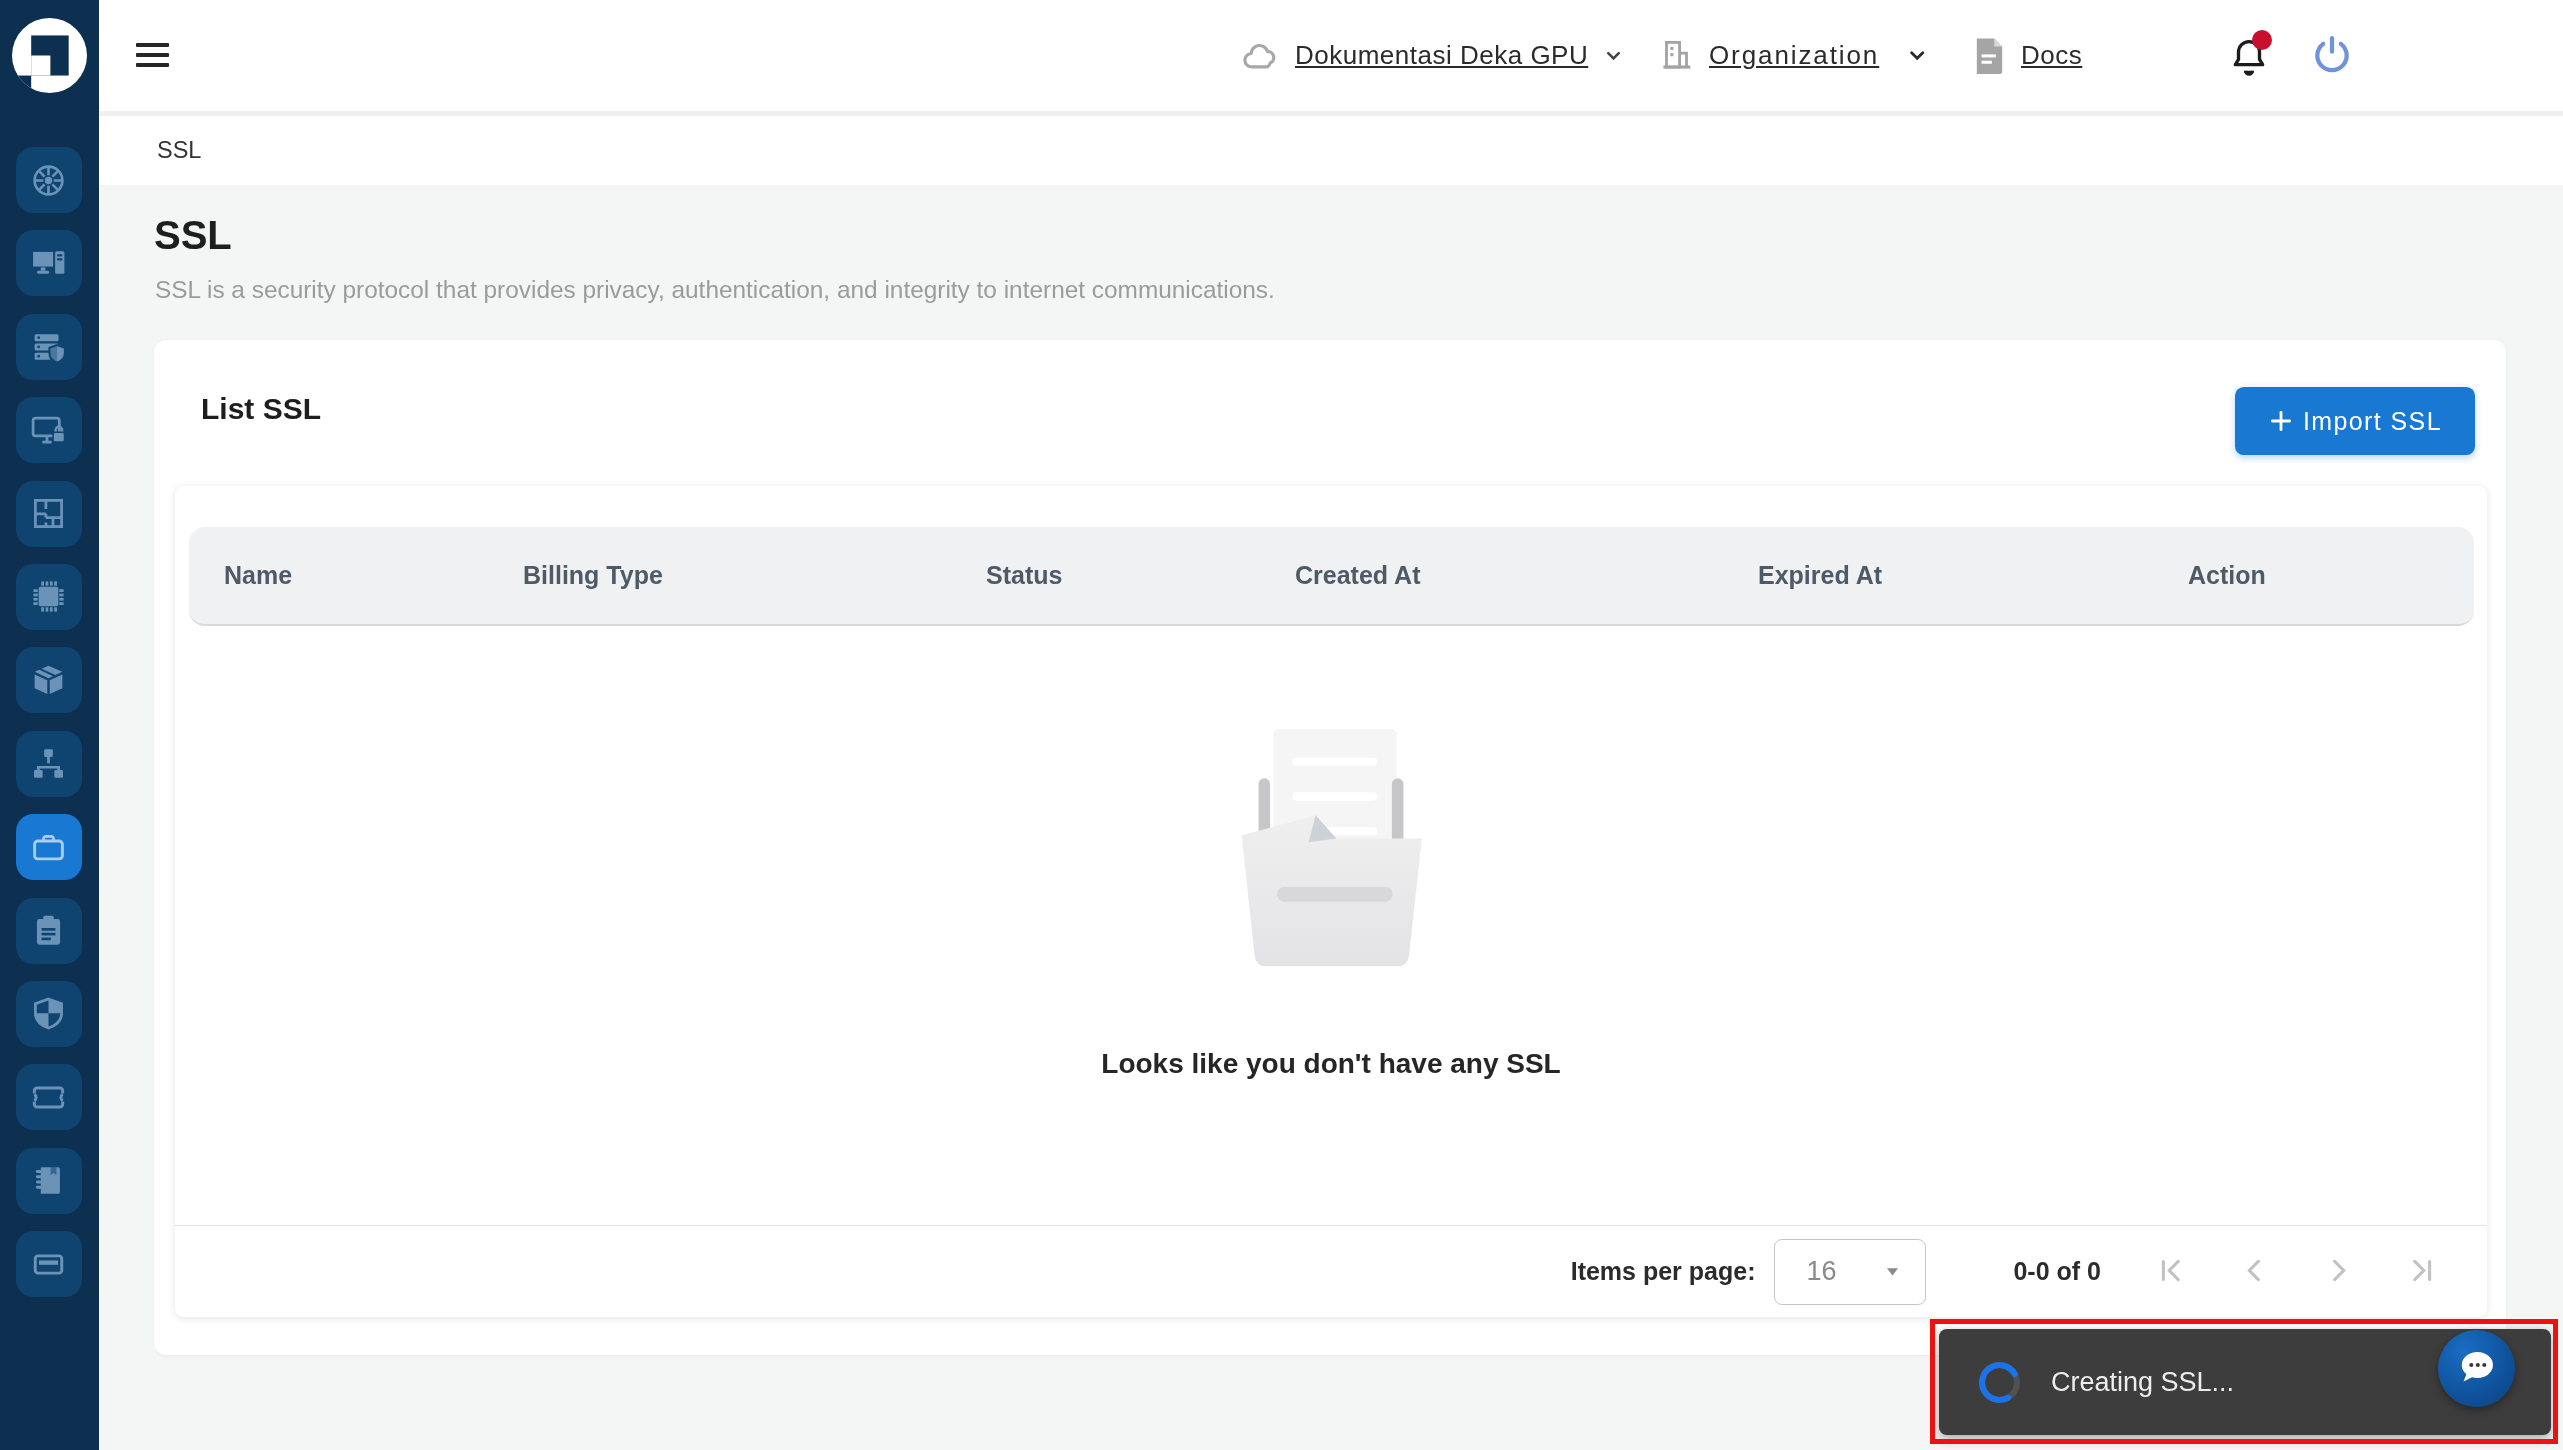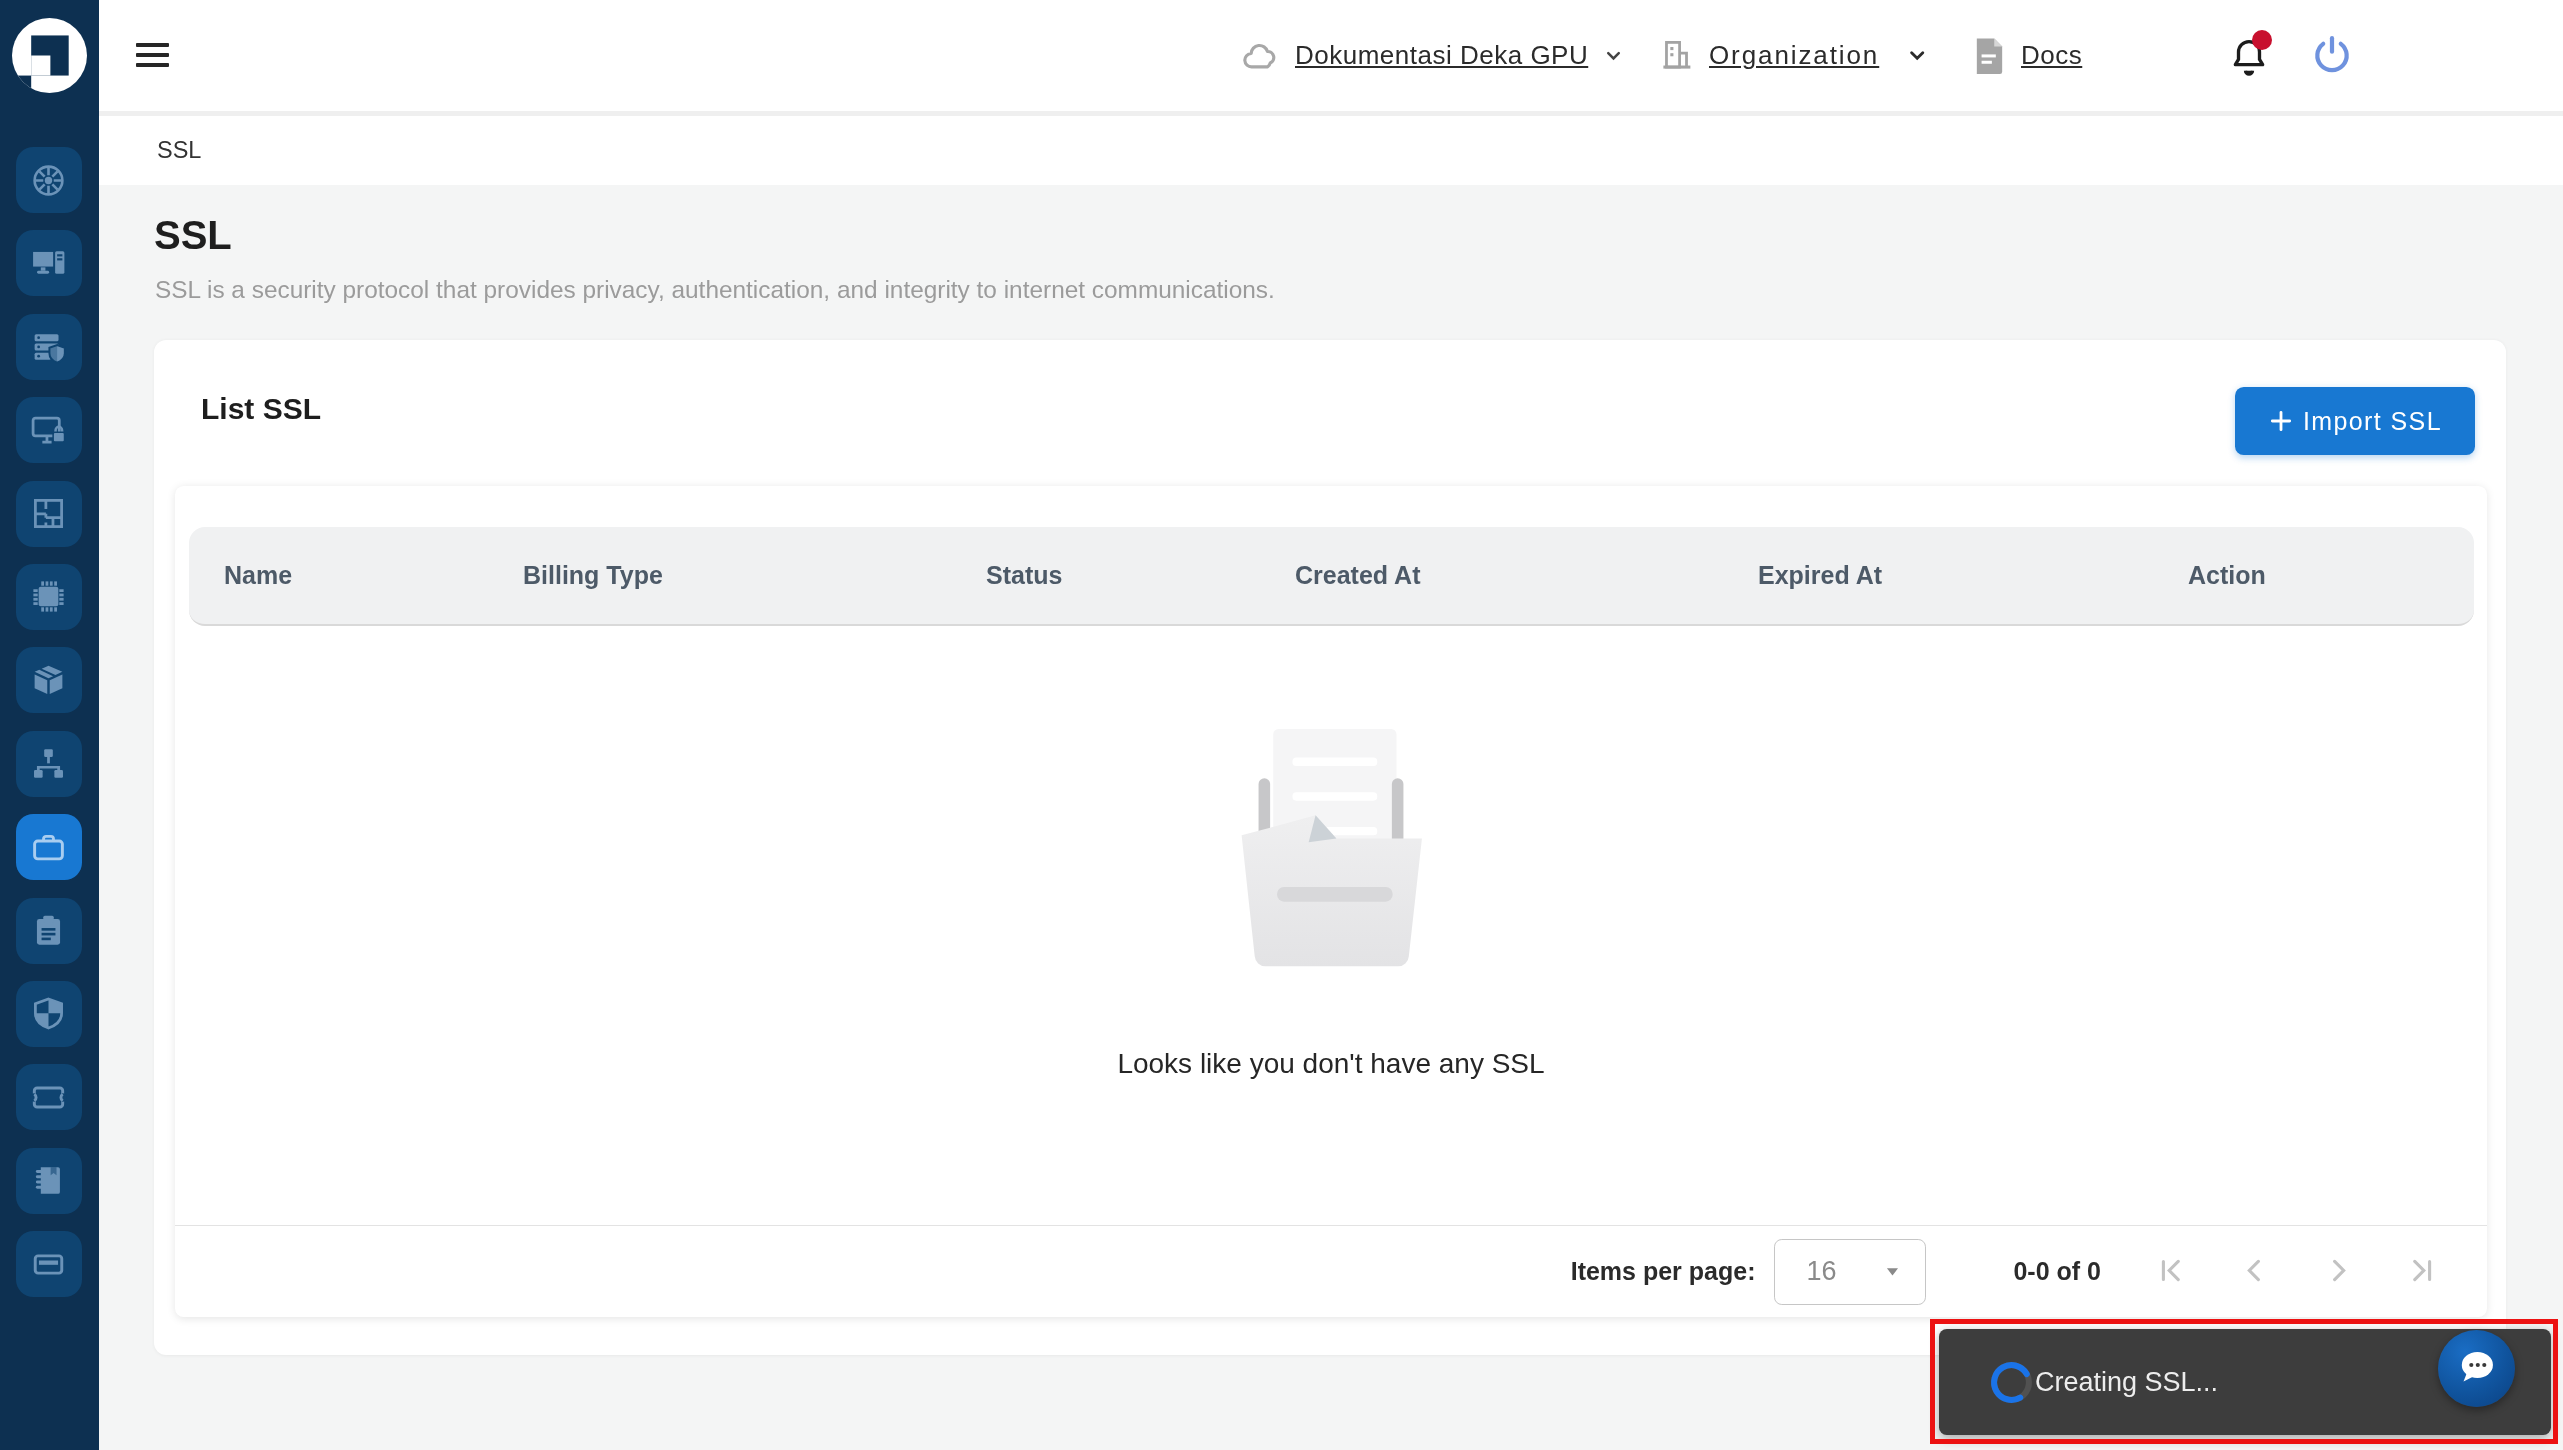--- a/index.html
+++ b/index.html
@@ -72,42 +72,42 @@
     background: #ffffff; border-radius: 8.7px; box-shadow: 0 1.7px 8.7px rgba(0,0,0,0.10);
   }
   .thead {
     position: absolute; left: 14px; top: 41px; width: 2285px; height: 99px;
     background: #f0f1f2; border-bottom: 2.6px solid #d9d9d9;
     display: grid; grid-template-columns: 299px 463px 309px 463px 430px auto;
     align-items: center; padding-left: 35px; border-radius: 16px;
   }
   .th { font-size: 25px; font-weight: 700; color: #4d5a68; }
   .empty-illustration { position: absolute; left: 50%; margin-left: -131px; top: 220px; }
-  .empty-text { position: absolute; left: 0; right: 0; top: 562px; text-align: center; font-size: 28px; font-weight: 400; color: #262626; }
+  .empty-text { position: absolute; left: 0; right: 0; top: 562px; text-align: center; font-size: 28px; font-weight: 700; color: #262626; }
   .pag-bar {
     position: absolute; left: 0; bottom: 0; width: 100%; height: 92px;
     border-top: 1.7px solid #e3e3e3; display: flex; align-items: center; justify-content: flex-end;
     padding-right: 47px;
   }
   .pag-label { font-size: 25px; font-weight: 700; color: #2b2b2b; }
   .page-size {
     margin-left: 19px; width: 152px; height: 66px; border: 1.7px solid #c6c6c6; border-radius: 7.8px;
     display: flex; align-items: center; justify-content: space-between; padding: 0 23px 0 31px;
     cursor: pointer; background: #fff;
   }
   .page-size-value { font-size: 27px; color: #8a8a8a; }
   .pag-range { margin-left: 87px; font-size: 25px; font-weight: 700; color: #2b2b2b; }
   .pag-arrows { margin-left: 52px; display: flex; gap: 49px; }
   .pag-btn { background: none; border: none; width: 35px; height: 35px; cursor: pointer; color: #c2c2c2; padding: 0; }
   .pag-btn svg { width: 31px; height: 31px; }
   
   .toast {
     position: absolute; left: 1939px; top: 1329px; width: 612px; height: 106px;
     background: #3d3d3d; border-radius: 7.8px; z-index: 10;
-    display: flex; align-items: center; padding-left: 49px; 
+    display: flex; align-items: center; padding-left: 37px; gap: 28px;
     box-shadow: 0 3.5px 10.5px rgba(0,0,0,0.3);
   }
   .toast-text { font-size: 27px; color: #ededed; }
   .spin { animation: rot 1.2s linear infinite; transform-origin: 50% 50%; }
   @keyframes rot { to { transform: rotate(360deg); } }
   .chat-btn {
     position: absolute; left: 2438px; top: 1330px; width: 77px; height: 77px; border: none;
     border-radius: 50%; z-index: 20; cursor: pointer;
     background: radial-gradient(circle at 35% 28%, #1a6dc4 0%, #10549e 55%, #0b4080 100%);
     display: flex; align-items: center; justify-content: center;

